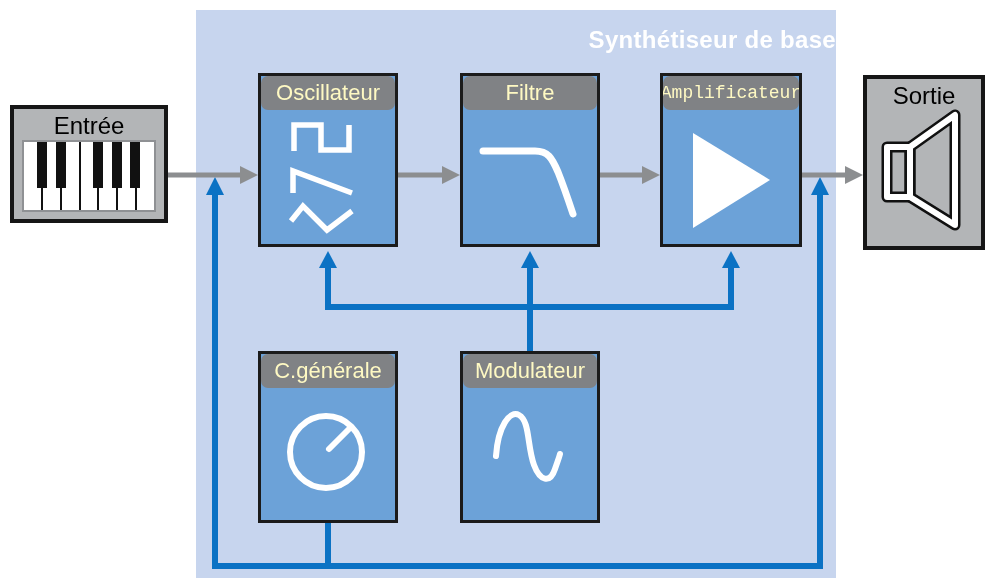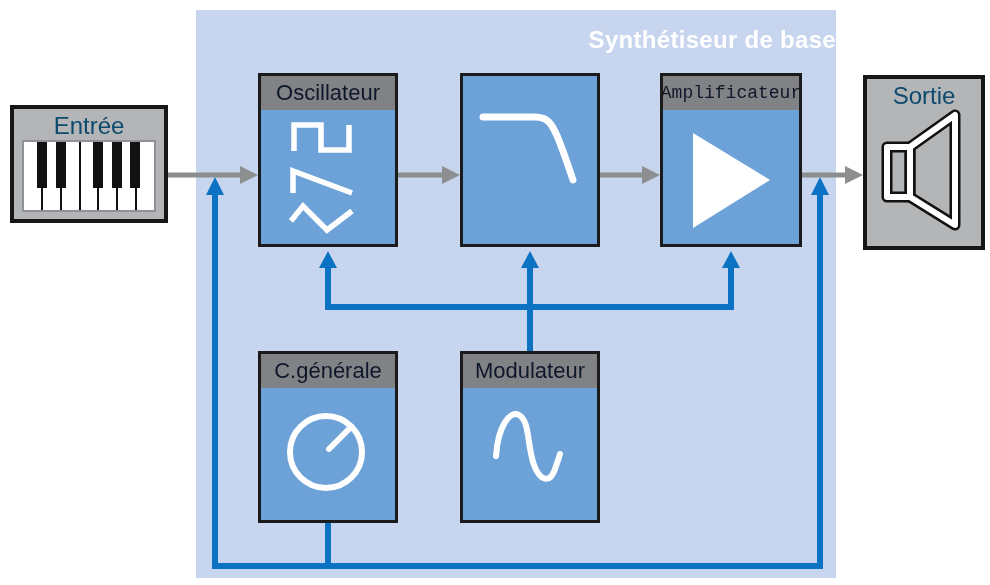--- a/index.html
+++ b/index.html
@@ -49,44 +49,45 @@
   .module{
     position:absolute;
     box-sizing:border-box;
     border:3px solid var(--color-border-dark,#1b1b1b);
     background:var(--color-module-bg,#6ca2d8);
     display:flex;flex-direction:column;
   }
   .module-header{
     height:34px;flex:0 0 34px;
     background:var(--color-header-bg,#808285);
-    color:#0f172a;
+    color:#fef9c3;
     display:flex;align-items:center;justify-content:center;
     font-size:22px;
     white-space:nowrap;
     overflow:hidden;
+    border-radius:7px;
   }
   .module-header.small{font-size:18px;}
   .module-body{
     flex:1 1 auto;position:relative;
     display:flex;align-items:center;justify-content:center;
   }
   .module-body svg{position:absolute;left:0;top:0;}
   .icon-stroke{stroke:var(--color-icon-white,#fff);fill:none;}
   .icon-fill{fill:var(--color-icon-white,#fff);stroke:none;}
 
   .io-box{
     position:absolute;
     box-sizing:border-box;
     border:4px solid #161616;
     background:var(--color-io-bg,#b3b5b7);
   }
   .io-label{
     position:absolute;left:0;top:0;right:0;height:34px;
-    color:#0c4a6e;font-size:24px;
+    color:#000000;font-size:24px;
     display:flex;align-items:center;justify-content:center;
   }
   .keyboard{
     position:absolute;left:8px;top:31px;width:134px;height:72px;
     box-sizing:border-box;
     background:#ffffff;
     border:2px solid #8f9194;
   }
   .white-keys{display:flex;width:100%;height:100%;}
   .white-key{flex:1 1 auto;border-right:2px solid #111;}
@@ -147,20 +148,23 @@
     <div class="module-body">
       <svg width="134" height="134" viewBox="0 0 134 134">
         <polyline class="icon-stroke" stroke-width="5.5" points="33,41 33,15 60,15 60,40 88,40 88,15"></polyline>
         <polyline class="icon-stroke" stroke-width="5.5" points="32,83 32,61 91,83"></polyline>
         <polyline class="icon-stroke" stroke-width="5.5" points="30,111 42,96 66,120 91,101"></polyline>
       </svg>
     </div>
   </div>
 
   <div class="module" style="left:460px;top:73px;width:140px;height:174px;">
+    <div class="module-header">
+      <span>Filtre</span>
+    </div>
     <div class="module-body">
       <svg width="134" height="134" viewBox="0 0 134 134">
         <path class="icon-stroke" stroke-width="7" stroke-linecap="round" d="M 20,41 H 72 C 85,41 89,48 95,62 C 101,77 106,92 110,104"></path>
       </svg>
     </div>
   </div>
 
   <div class="module" style="left:660px;top:73px;width:142px;height:174px;font-family:Liberation Mono, monospace;">
     <div class="module-header small">
       <span>Amplificateur</span>

